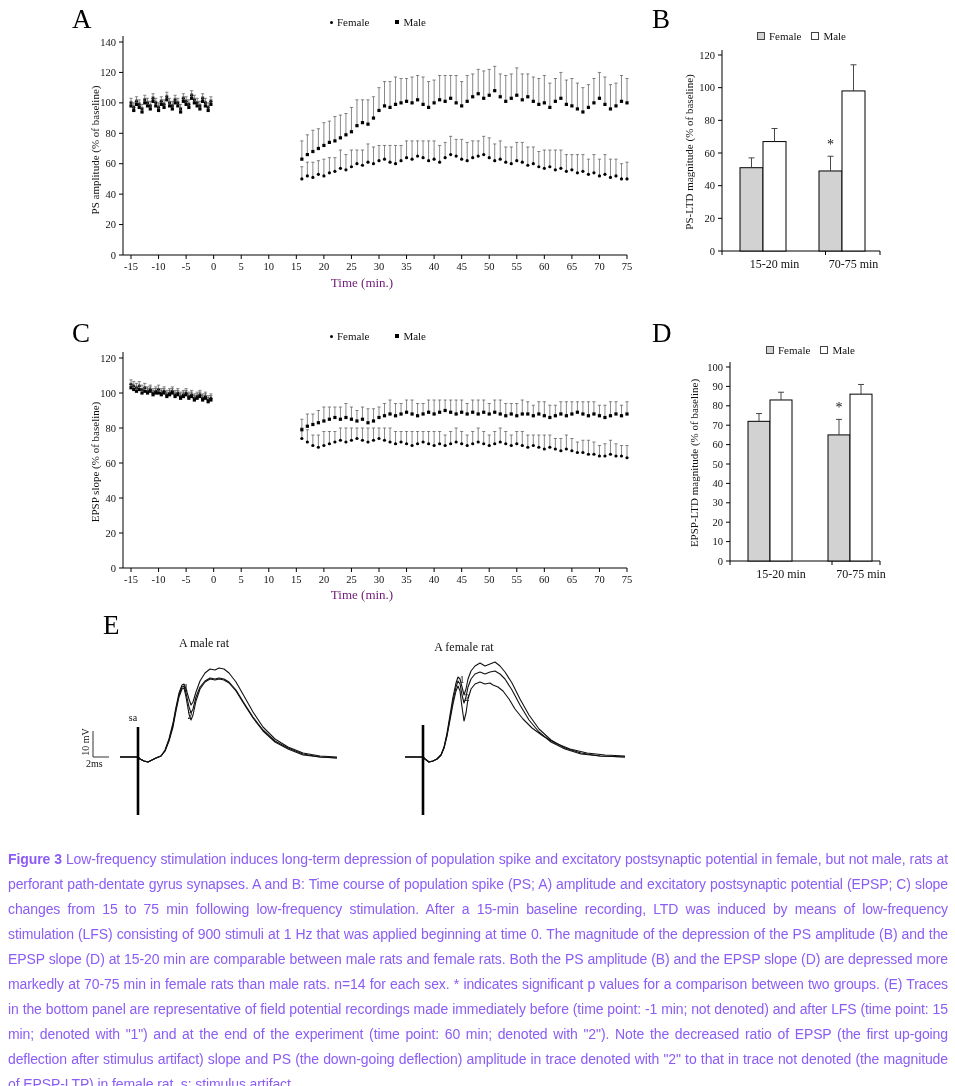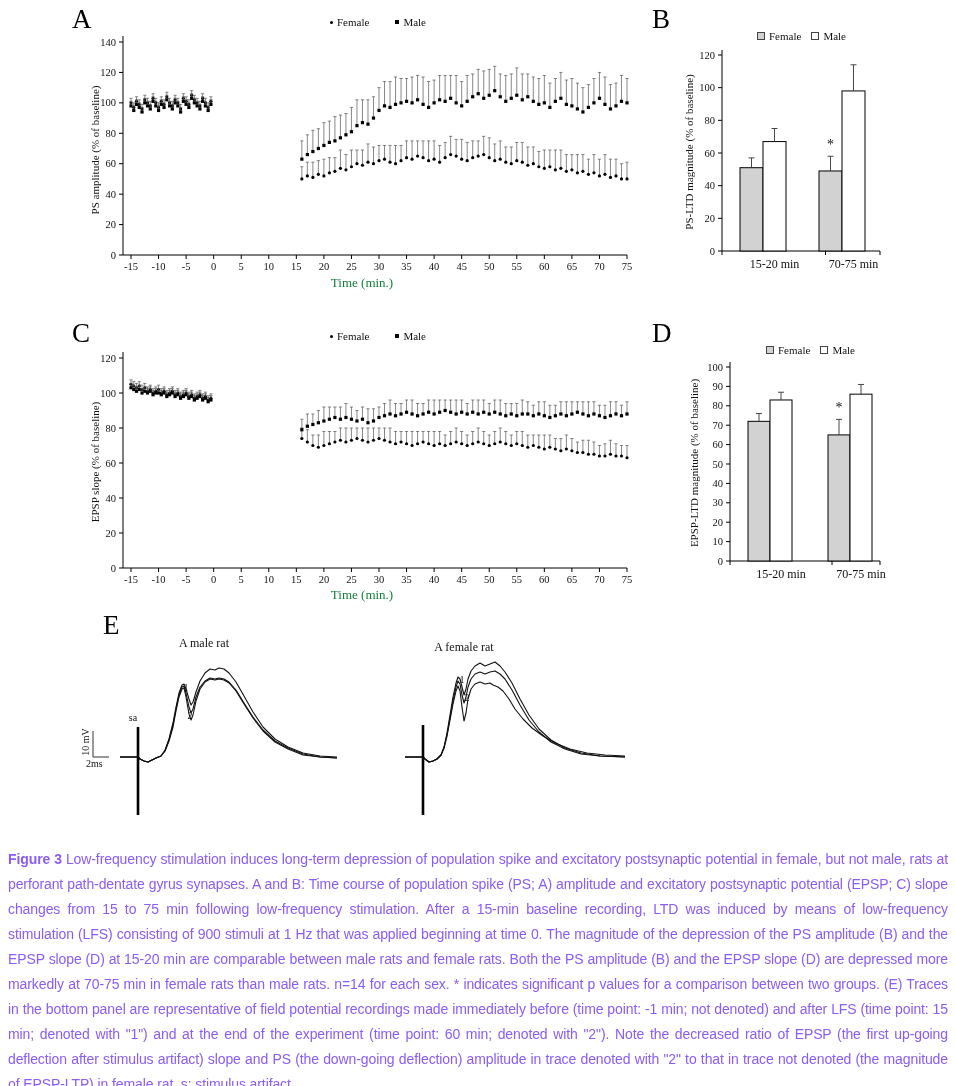--- a/index.html
+++ b/index.html
@@ -1,21 +1,21 @@
 <!DOCTYPE html>
 <html><head>
 <meta charset="utf-8">
 <style>
   html,body{margin:0;padding:0;background:#ffffff;}
   #fig{position:relative;width:955px;height:1086px;background:#fff;overflow:hidden;
        font-family:"Liberation Serif", serif;color:#000;}
   .ltr{position:absolute;font-family:"Liberation Serif", serif;font-size:27px;font-weight:400;}
   .vlab{position:absolute;transform:translate(-50%,-50%) rotate(-90deg);white-space:nowrap;
         font-size:11px;color:#111;}
-  .hlab{position:absolute;transform:translate(-50%,0);white-space:nowrap;font-size:13px;color:#15803d;}
+  .hlab{position:absolute;transform:translate(-50%,0);white-space:nowrap;font-size:13px;color:#701a75;}
   .etitle{position:absolute;transform:translate(-50%,0);white-space:nowrap;font-size:12px;color:#111;}
   .legend{position:absolute;display:flex;align-items:center;gap:26px;font-size:11px;color:#111;}
   .legend-bar{gap:10px;}
   .leg-item{display:flex;align-items:center;gap:4px;}
   .mk-dot{width:3px;height:3px;background:#000;border-radius:50%;display:inline-block;}
   .mk-sq{width:4px;height:4px;background:#000;display:inline-block;}
   .sw{width:8px;height:8px;border:1px solid #444;display:inline-block;box-sizing:border-box;}
   .chart{position:absolute;}
   .slab{position:absolute;font-size:10px;white-space:nowrap;color:#111;}
   .caption{position:absolute;left:8px;top:847px;width:940px;text-align:justify;

